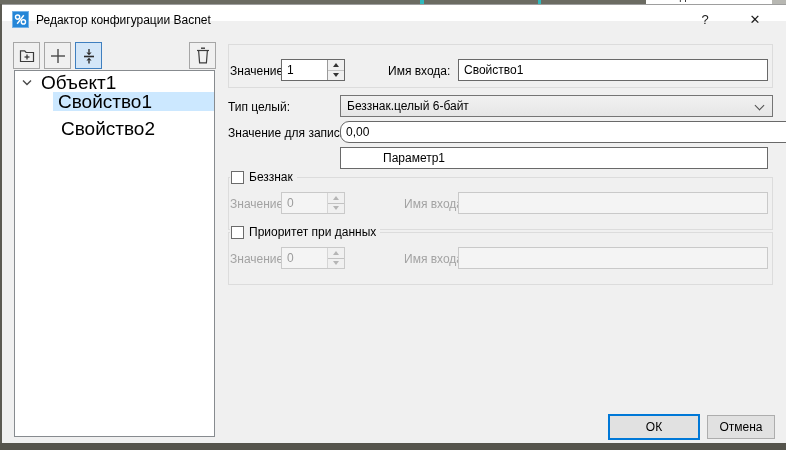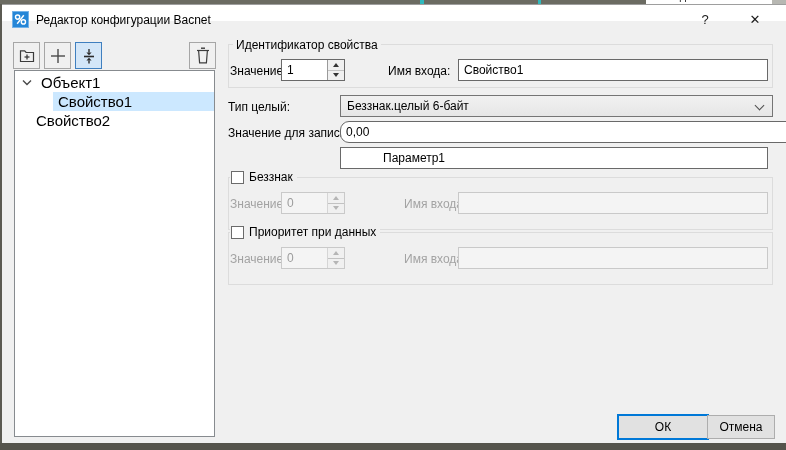--- a/index.html
+++ b/index.html
@@ -27,21 +27,21 @@
   
   .dialog-body { left:2px; top:33px; width:784px; height:410px; background:#f0f0f0; }
 
   
   .tool-btn { top:42px; width:27px; height:27px; background:#f0f0f0; border:1px solid #a6a6a6;
               display:flex; align-items:center; justify-content:center; }
   .tool-btn.active { background:#d3e6f8; border:1px solid #3f7fbf; }
 
   
   .tree-panel { left:14px; top:70px; width:201px; height:367px; background:#ffffff; border:1px solid #878b8f; }
-  .tree-row { position:absolute; left:1px; width:198px; height:19px; display:flex; align-items:center; font-size:15px; }
+  .tree-row { position:absolute; left:1px; width:198px; height:19px; display:flex; align-items:center; font-size:19px; }
   .tree-row .lbl { white-space:nowrap; }
   .tree-row.selected { background:#cce8ff; }
   .chev { position:absolute; left:6px; top:6px; }
 
   
   .groupbox { border:1px solid #dcdcdc; background:#f0f0f0; }
   .group-title { background:#f0f0f0; padding:0 3px; font-size:12px; line-height:14px; white-space:nowrap; }
 
   .form-label { font-size:12px; line-height:14px; white-space:nowrap; }
   .form-label.disabled { color:#a3a3a3; }
@@ -141,27 +141,26 @@
   <div class="abs tree-panel">
     <div class="tree-row" style="top:2px; padding-left:25px;">
       <svg class="chev" width="10" height="7" viewBox="0 0 10 7">
         <polyline points="1,1.5 5,5.5 9,1.5" fill="none" stroke="#4a4a4a" stroke-width="1.4"></polyline>
       </svg>
       <span class="lbl">Объект1</span>
     </div>
     <div class="tree-row selected" style="top:21px; padding-left:43px; left:38px; width:161px;">
       <span class="lbl" style="margin-left:-38px;">Свойство1</span>
     </div>
-    <div class="tree-row" style="top:40px; padding-left:20px;">
+    <div class="tree-row" style="top:48px; padding-left:45px;">
       <span class="lbl">Свойство2</span>
     </div>
   </div>
 
   <div class="abs groupbox" style="left:228px; top:44px; width:545px; height:44px;"></div>
-  <span class="abs group-title" style="left:233px; top:38px;">Идентификатор свойства</span>
 
   <span class="abs form-label" style="left:230px; top:64px;">Значение:</span>
   <div class="abs spinbox" style="left:281px; top:59px; width:64px;">
     <input value="1" style="">
     <div class="spin-btns">
       <div class="spin-cell">
           <div class="tri-up"></div>
         </div>
       <div class="spin-cell down">
           <div class="tri-down"></div>
@@ -225,20 +224,20 @@
           <div class="tri-up"></div>
         </div>
       <div class="spin-cell down">
           <div class="tri-down"></div>
         </div>
     </div>
   </div>
   <span class="abs form-label disabled" style="left:404px; top:252px;">Имя входа:</span>
   <input class="abs tfield" disabled="" style="left: 458px; top: 247px; width: 310px;" value="">
 
-  <div class="abs dlg-btn default" style="left:608px; top:414px; width:92px; height:26px;margin-left:9px;">
+  <div class="abs dlg-btn default" style="left:608px; top:414px; width:92px; height:26px;">
     <span>ОК</span>
   </div>
   <div class="abs dlg-btn" style="left:707px; top:415px; width:68px; height:24px;">
     <span>Отмена</span>
   </div>
 
 </div>
 
 </body></html>

